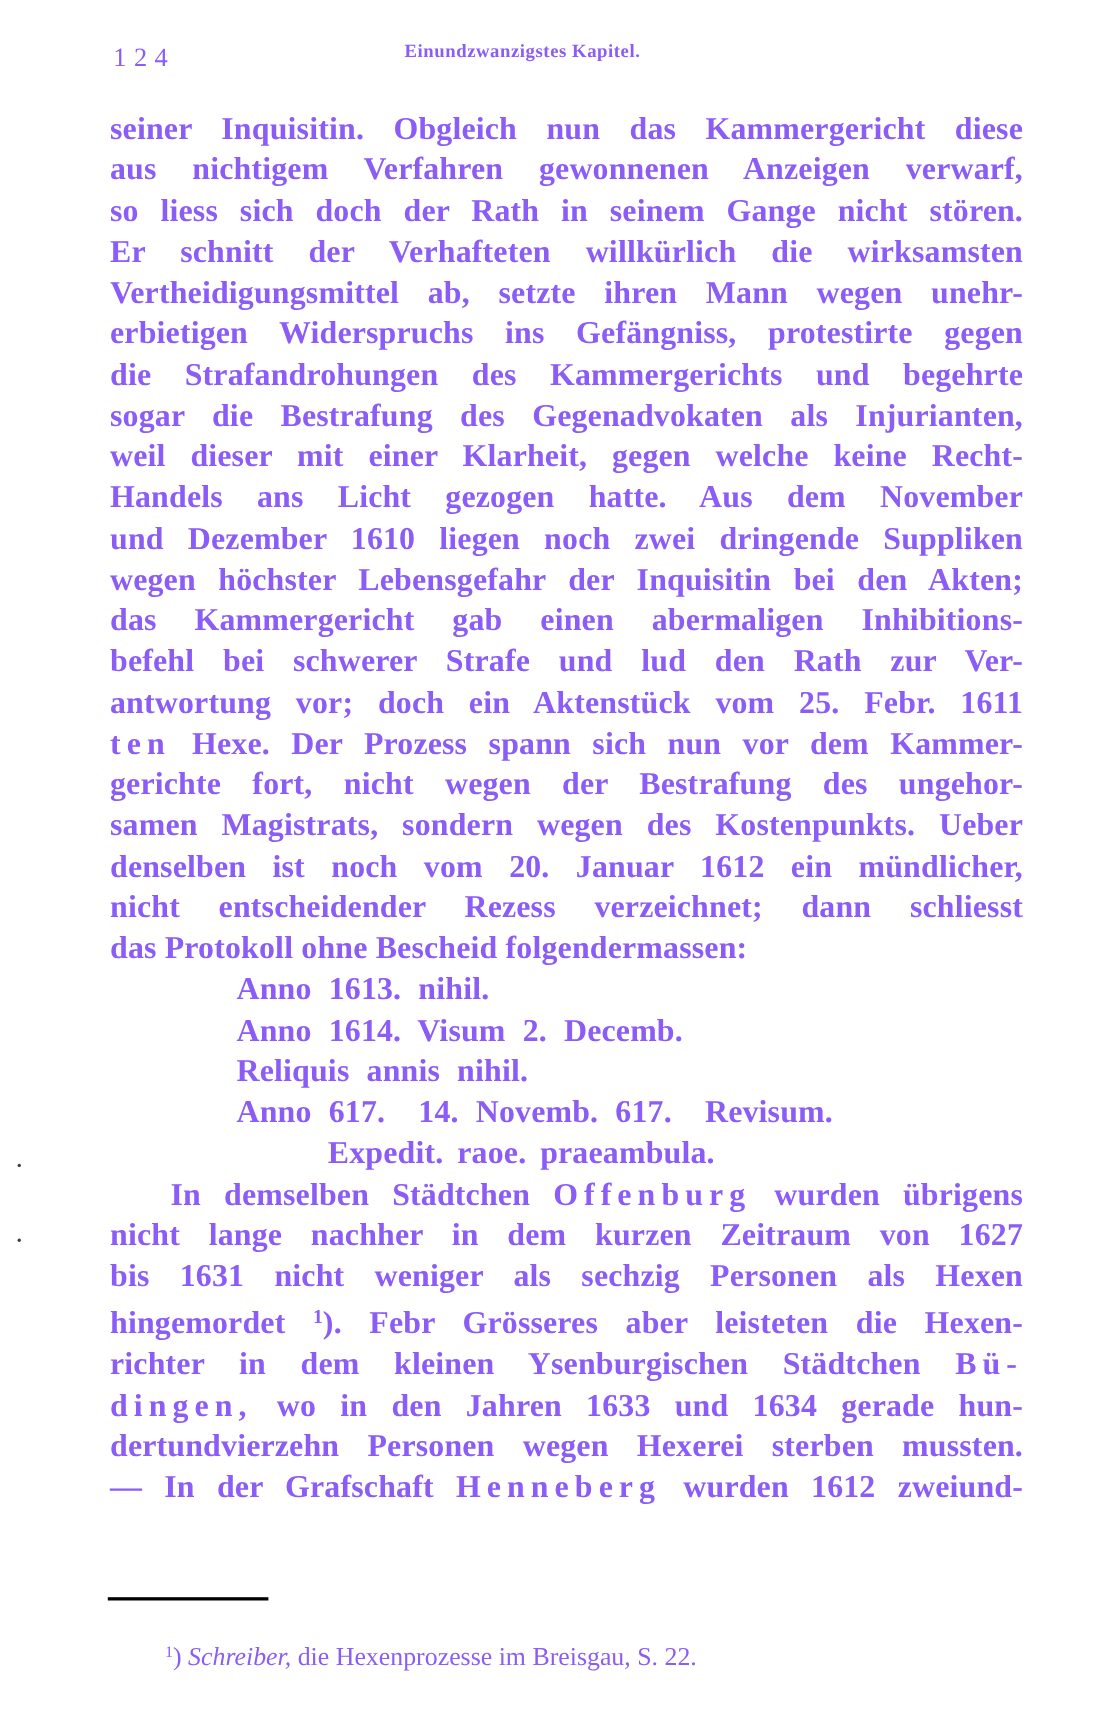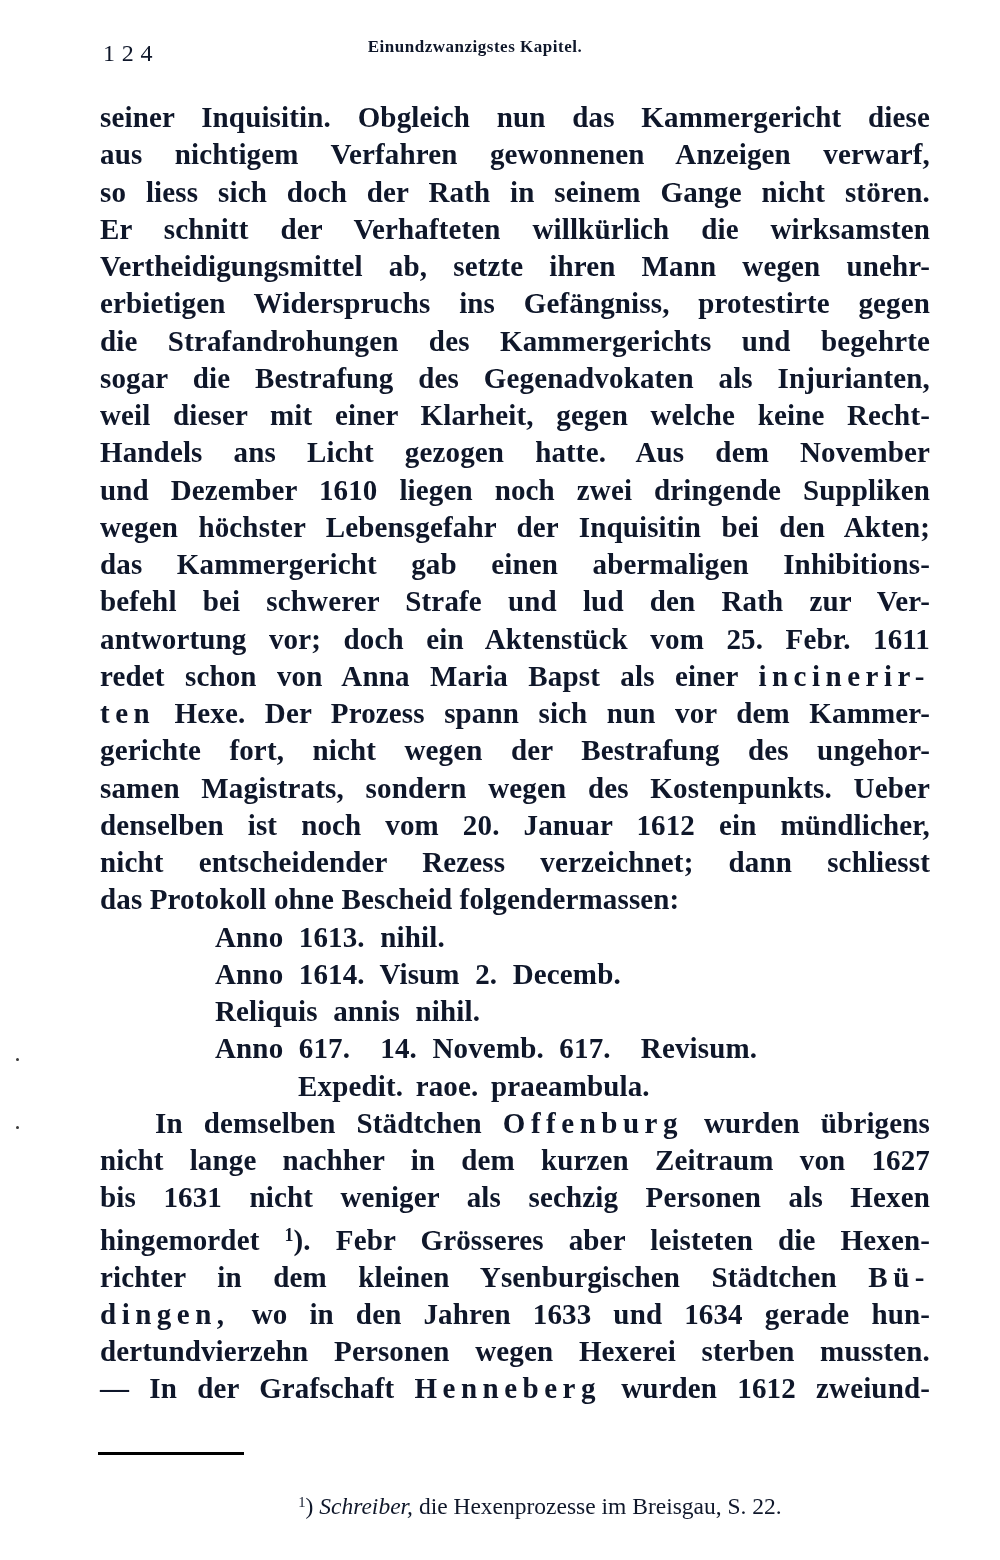--- a/index.html
+++ b/index.html
@@ -2,21 +2,21 @@
 <html><head>
 <meta charset="utf-8">
 <style>
   html,body{margin:0;padding:0;background:#e8e8e8;}
   .page{
     position:relative;
     width:1000px;height:1560px;
     background:#ffffff;
     overflow:hidden;
     font-family:"Liberation Serif","DejaVu Serif",serif;
-    color:#0f172a;
+    color:#8b5cf6;
   }
   .pagenum{
     position:absolute;left:103px;top:40px;
     font-size:24px;letter-spacing:0.28em;
   }
   .chapter{
     position:absolute;left:60px;top:37px;width:830px;
     text-align:center;font-size:17px;font-weight:bold;
     letter-spacing:0.03em;
   }
@@ -32,21 +32,21 @@
   .anno2{text-align:right;text-align-last:left;padding-left:198px;word-spacing:0.18em;}
   .ind{text-indent:55px;}
   .sperr{letter-spacing:0.19em;}
   .sup{font-size:0.62em;vertical-align:0.5em;letter-spacing:0;}
   .fnrule{
     position:absolute;left:98px;top:1452px;width:146px;height:3px;
     background:#000;
   }
   .footnote{
     position:absolute;left:100px;top:1487px;width:830px;
-    font-size:23.5px;line-height:30px;text-align:center;
+    font-size:23.5px;line-height:30px;text-align:left;
     padding-left:0;
   }
   .fn-inner{padding-left:50px;}
   .fn-author{font-style:italic;}
   .speck{
     position:absolute;width:3px;height:3px;background:#3a3a3a;border-radius:50%;
   }
   .speck1{left:16px;top:1058px;}
   .speck2{left:16px;top:1126px;}
 </style>
@@ -67,21 +67,20 @@
     <div class="bl j"><span>erbietigen Widerspruchs ins Gefängniss, protestirte gegen</span></div>
     <div class="bl j"><span>die Strafandrohungen des Kammergerichts und begehrte</span></div>
     <div class="bl j"><span>sogar die Bestrafung des Gegenadvokaten als Injurianten,</span></div>
     <div class="bl j"><span>weil dieser mit einer Klarheit, gegen welche keine Recht-</span></div>
     <div class="bl j"><span>Handels ans Licht gezogen hatte.  Aus dem November</span></div>
     <div class="bl j"><span>und Dezember 1610 liegen noch zwei dringende Suppliken</span></div>
     <div class="bl j"><span>wegen höchster Lebensgefahr der Inquisitin bei den Akten;</span></div>
     <div class="bl j"><span>das Kammergericht gab einen abermaligen Inhibitions-</span></div>
     <div class="bl j"><span>befehl bei schwerer Strafe und lud den Rath zur Ver-</span></div>
     <div class="bl j"><span>antwortung vor; doch ein Aktenstück vom 25. Febr. 1611</span></div>
-    <div class="bl j"><span>redet schon von Anna Maria Bapst als einer </span><span class="sperr">incinerir-</span></div>
     <div class="bl j"><span class="sperr">ten</span><span> Hexe.  Der Prozess spann sich nun vor dem Kammer-</span></div>
     <div class="bl j"><span>gerichte fort, nicht wegen der Bestrafung des ungehor-</span></div>
     <div class="bl j"><span>samen Magistrats, sondern wegen des Kostenpunkts. Ueber</span></div>
     <div class="bl j"><span>denselben ist noch vom 20. Januar 1612 ein mündlicher,</span></div>
     <div class="bl j"><span>nicht entscheidender Rezess verzeichnet; dann schliesst</span></div>
     <div class="bl lft"><span>das Protokoll ohne Bescheid folgendermassen:</span></div>
     <div class="bl anno"><span>Anno 1613. nihil.</span></div>
     <div class="bl anno"><span>Anno 1614. Visum 2. Decemb.</span></div>
     <div class="bl anno"><span>Reliquis annis nihil.</span></div>
     <div class="bl anno"><span>Anno 617.  14. Novemb. 617.  Revisum.</span></div>

